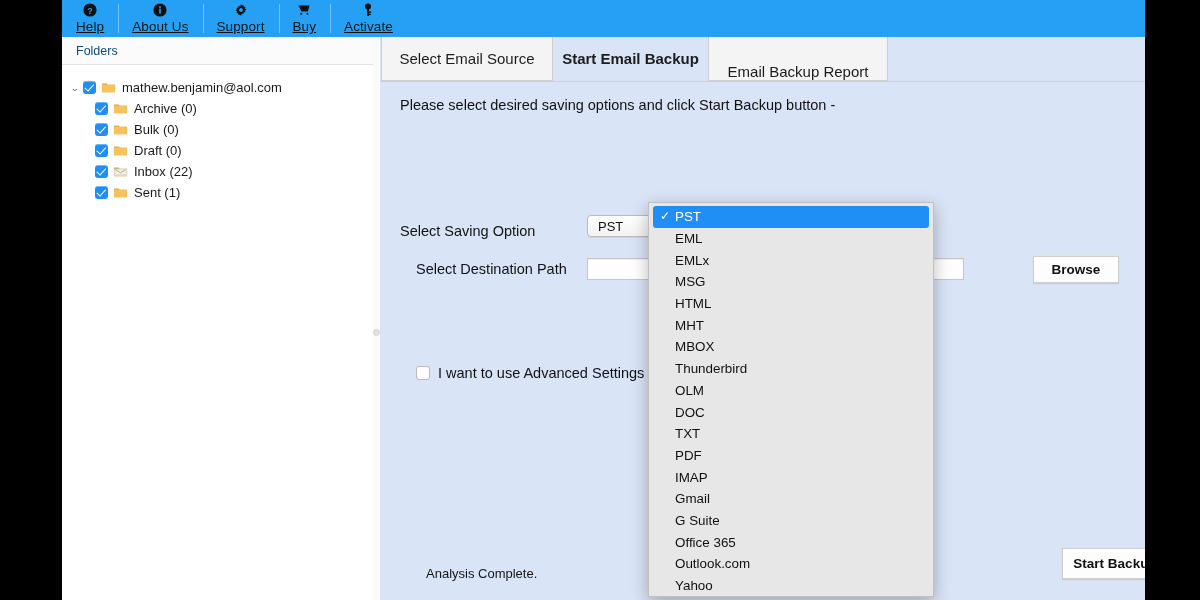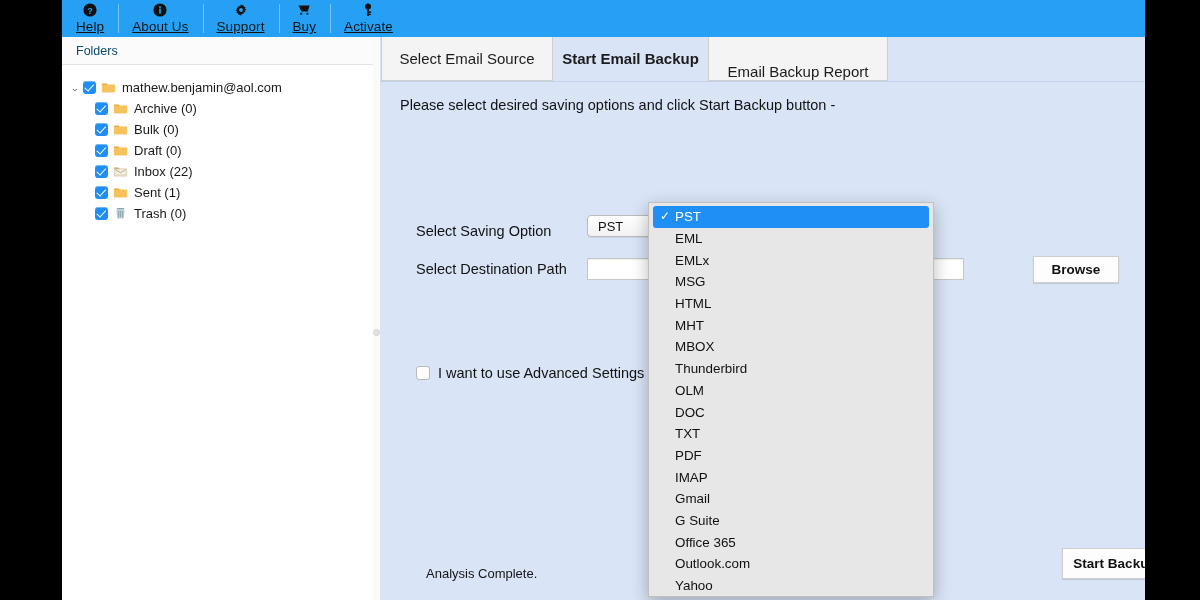--- a/index.html
+++ b/index.html
@@ -139,21 +139,21 @@
 
   .intro {
     position: absolute; left: 20px; top: 15px;
     font-size: 14.5px; color: #121212;
   }
 
   .row-label {
     position: absolute;
     font-size: 14.5px; color: #121212;
   }
-  #lbl-saving { left: 36px; top: 141px; }
+  #lbl-saving { left: 20px; top: 141px; }
   #lbl-dest   { left: 36px; top: 179px; }
 
   
   .select {
     position: absolute; left: 207px; top: 133px;
     width: 284px; height: 22px;
     background: linear-gradient(#ffffff,#f2f2f2);
     border: 1px solid #bcbcbc; border-radius: 4px;
     box-shadow: 0 1px 1px rgba(0,0,0,.07);
     display: flex; align-items: center;
@@ -365,31 +365,20 @@
           <span class="cbx"></span>
           <span class="fldr">
             <svg width="15" height="15" viewBox="0 0 16 16">
                 <path d="M1 3.6h5l1.2 1.4H15V13H1z" fill="#e8a33d"></path>
                 <path d="M1 5h14v8H1z" fill="#f6c25b"></path>
               </svg>
           </span>
           <span>Sent (1)</span>
         </div>
 
-        <div class="tree-row child">
-          <span class="cbx"></span>
-          <span class="fldr">
-            <svg width="15" height="15" viewBox="0 0 16 16">
-                <rect x="4" y="2" width="8" height="1.6" rx=".6" fill="#8fa3ad"></rect>
-                <path d="M3.6 4h8.8l-.9 9.4H4.5z" fill="#b9cdd6"></path>
-                <path d="M5.6 5.4h.9v6.6h-.9zm2 0h.9v6.6h-.9zm2 0h.9v6.6h-.9z" fill="#8aa2ad"></path>
-              </svg>
-          </span>
-          <span>Trash (0)</span>
-        </div>
 
       </div>
     </div>
 
     <div class="splitter">
       <div class="splitter-dot"></div>
     </div>
 
     <div class="main">
 

